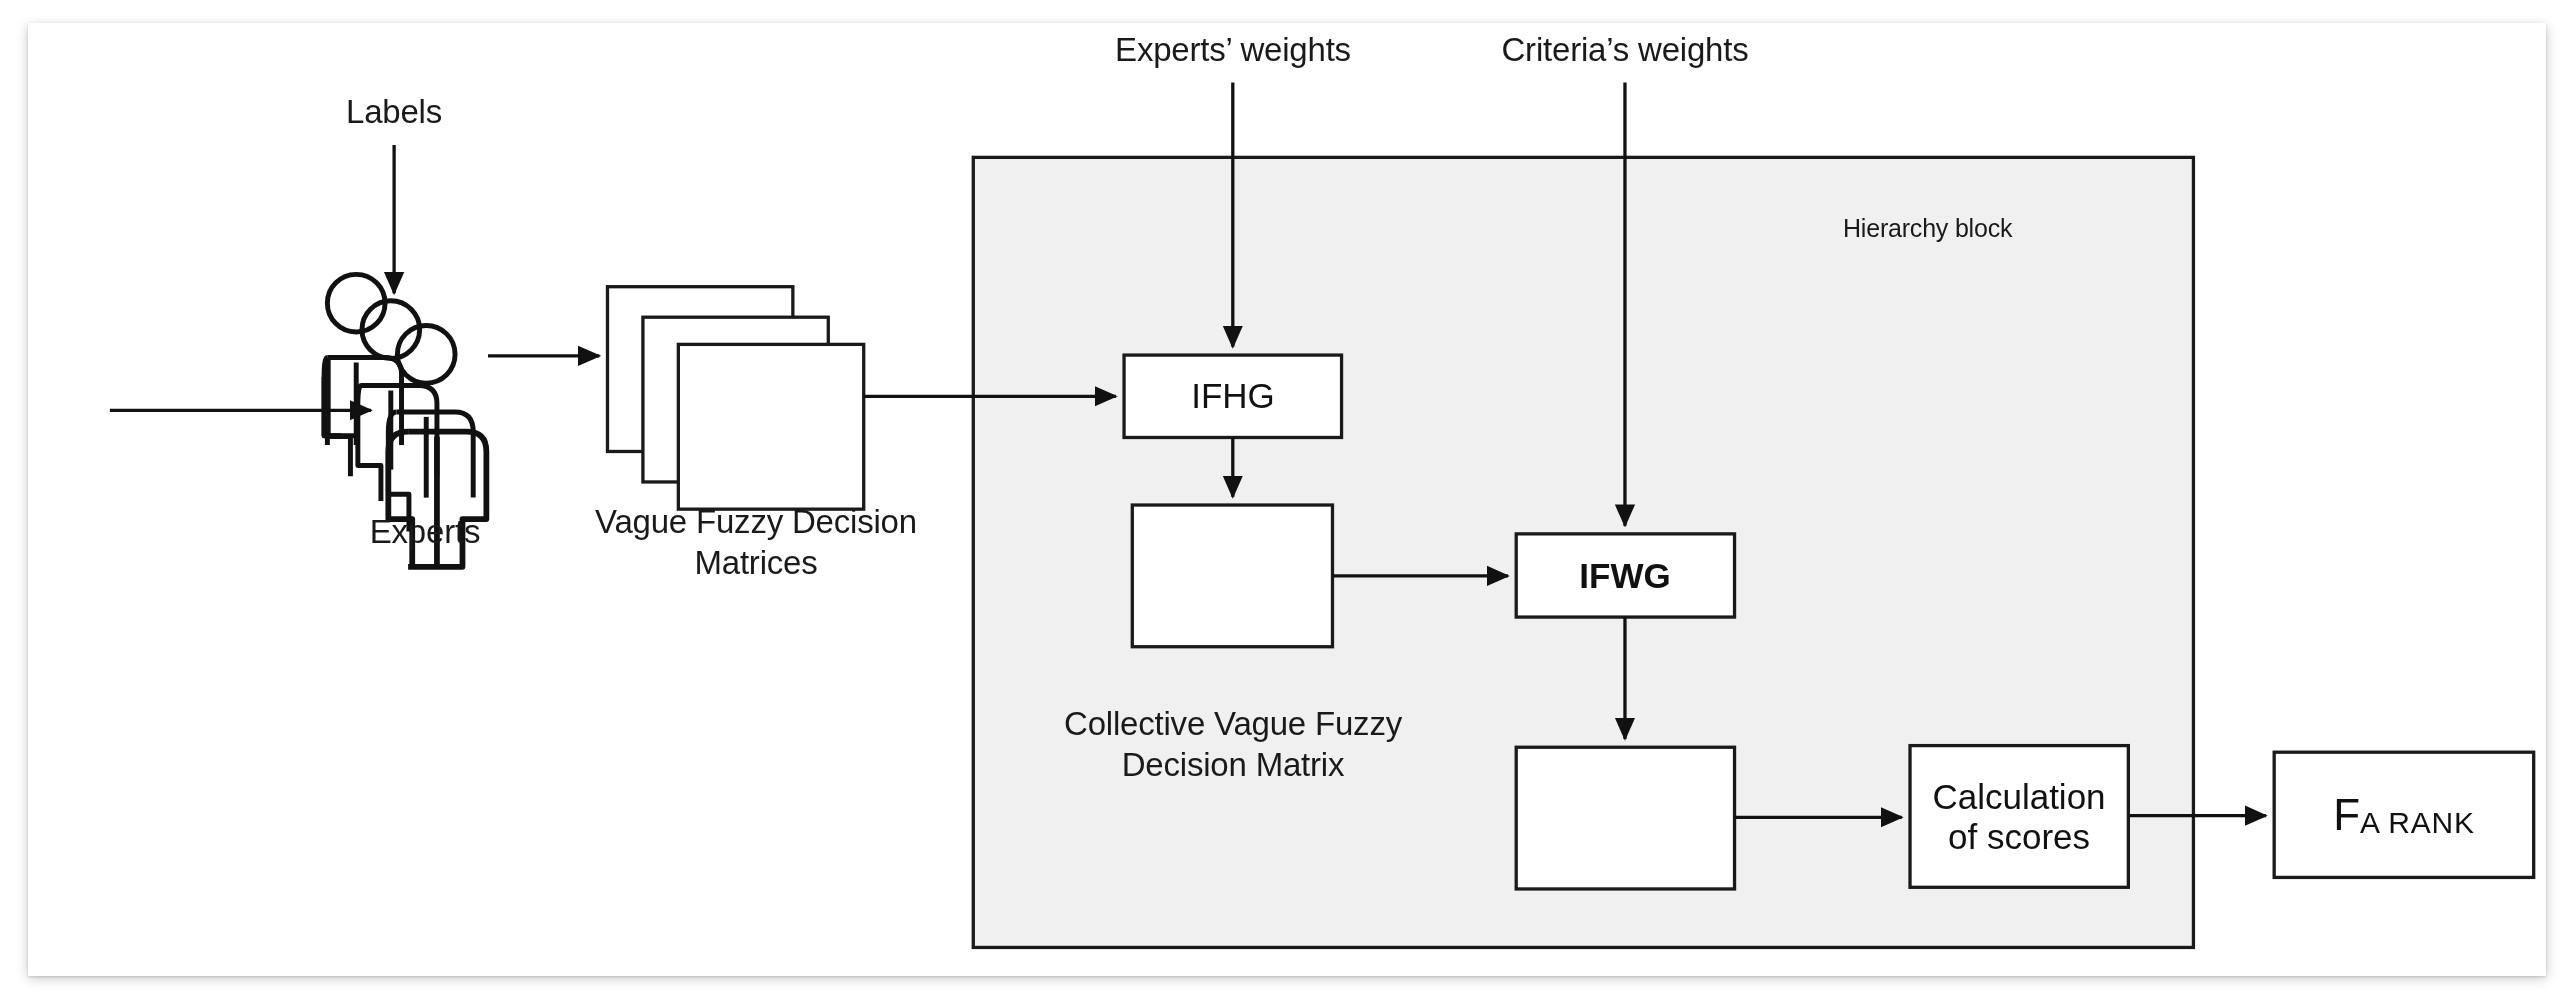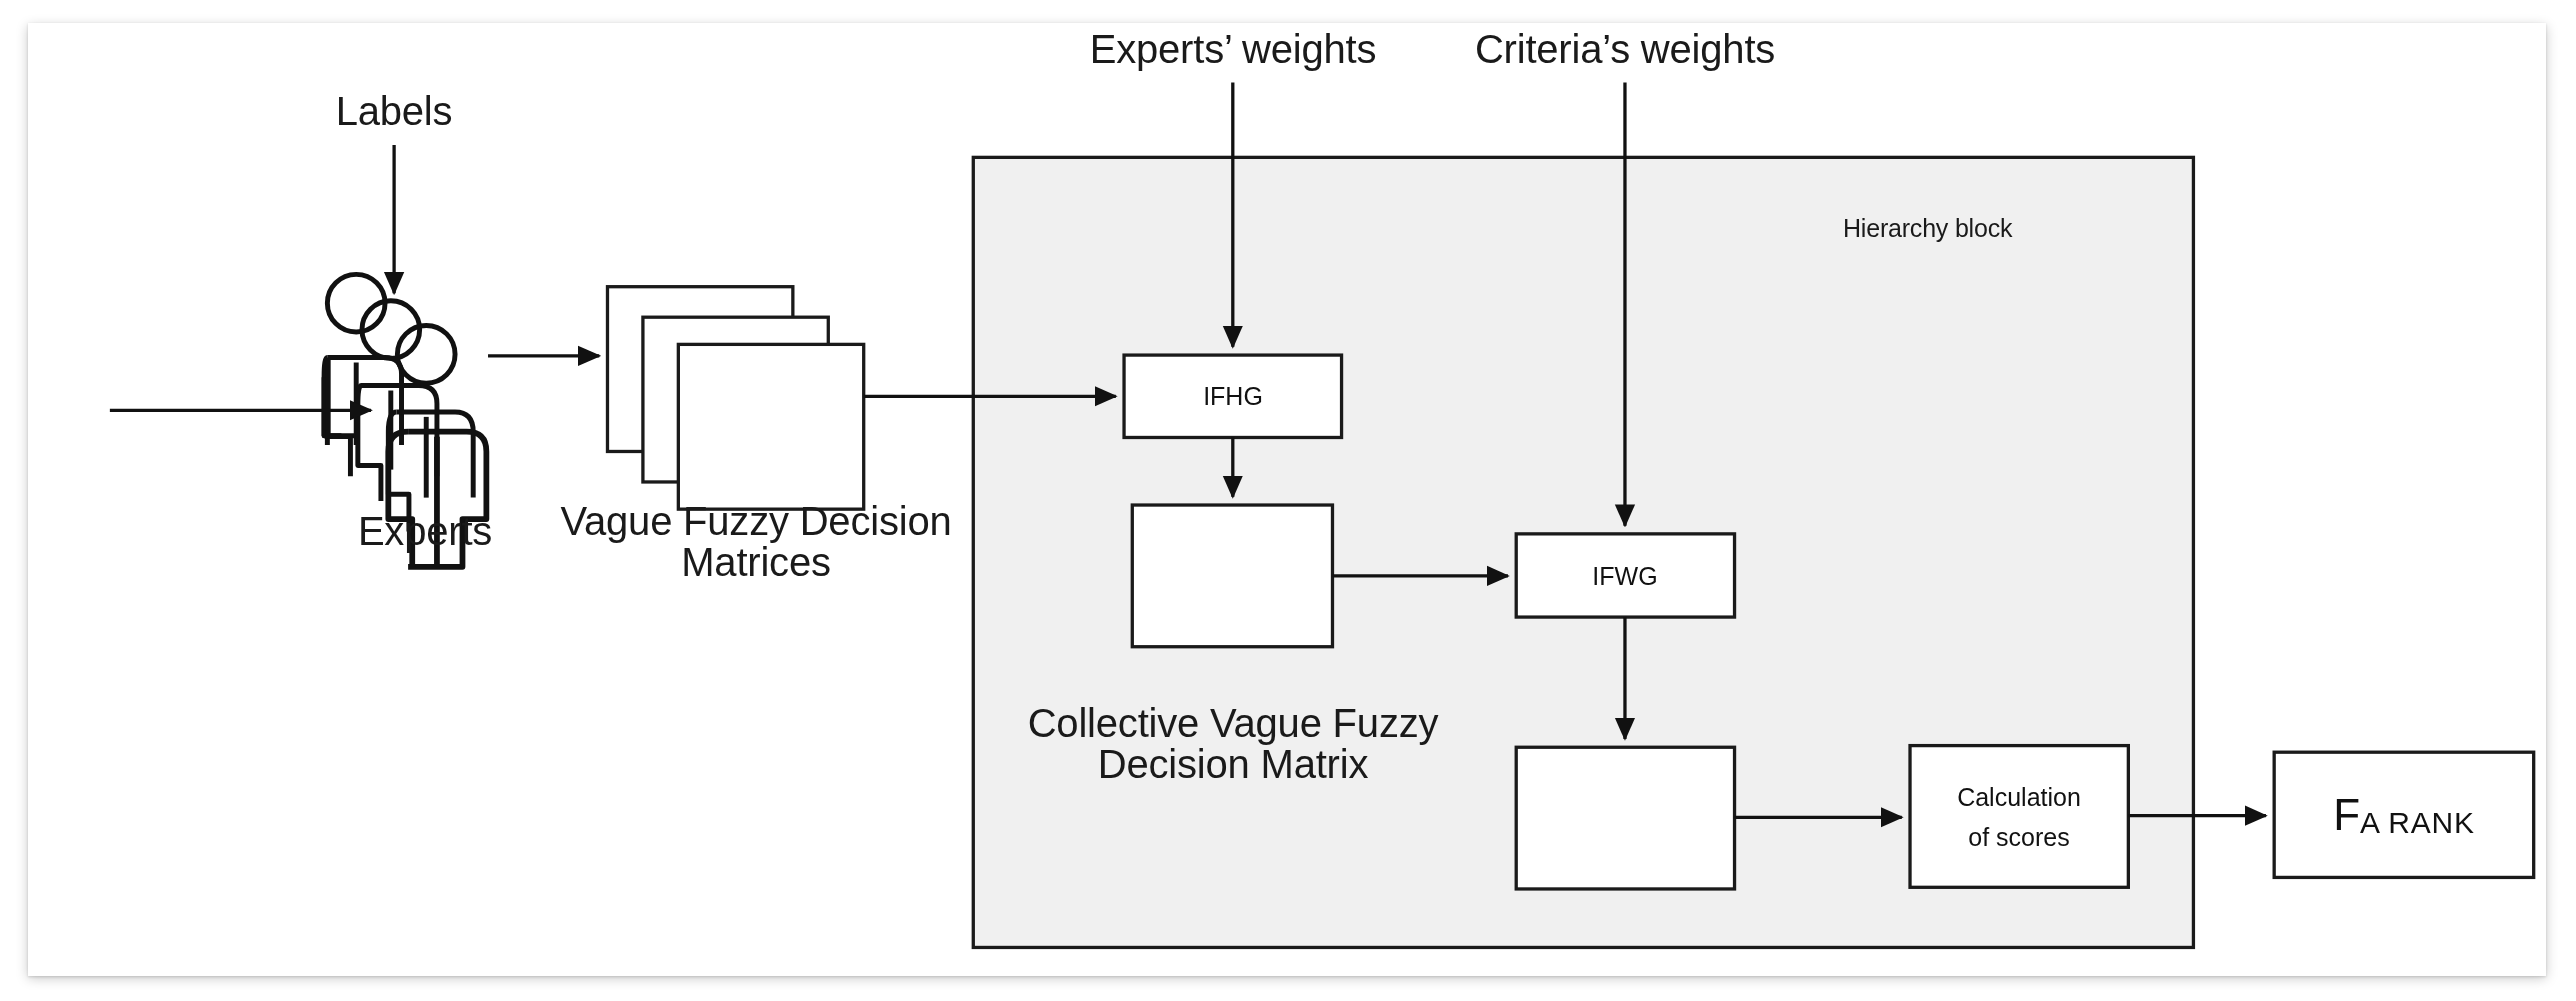--- a/index.html
+++ b/index.html
@@ -28,35 +28,35 @@
   #canvas {
     position: absolute;
     left: 0; top: 0;
     width: 2576px;
     height: 1001px;
   }
   .lbl {
     position: absolute;
     color: #1a1a1a;
     font-family: "Liberation Sans", sans-serif;
-    font-size: 40px;
+    font-size: 33px;
     line-height: 41px;
     white-space: pre;
     letter-spacing: -0.2px;
   }
   .lbl.center { text-align: center; transform: translateX(-50%); }
   .boxtext {
     position: absolute;
     display: flex;
     align-items: center;
     justify-content: center;
     text-align: center;
     color: #111;
     font-family: "Liberation Sans", sans-serif;
-    font-size: 25px;
+    font-size: 35px;
     line-height: 40px;
     pointer-events: none;
   }
   .bold { font-weight: normal; font-size: 25px; }
   .frank { font-size: 44px; }
   .frank sub { font-size: 30px; letter-spacing: 0.8px; vertical-align: baseline; position: relative; top: 8.2px; text-align: right; }
 </style>
 </head>
 <body>
 
@@ -156,21 +156,21 @@
 Matrices</div>
 
   <div class="lbl center" style="left:1233px; top:663px; white-space:pre-line; width:461px; transform:translateX(-50%); text-align:center;margin-top:40px;">Collective Vague Fuzzy
 Decision Matrix</div>
 
 
   <div class="lbl bold" style="left:1843px; top:208px;">Hierarchy block</div>
 
   <div class="boxtext" style="left:1124px; top:355px; width:218px; height:82px;">IFHG</div>
 
-  <div class="boxtext" style="left:1516px; top:534px; width:218px; height:83px;">IFWG</div>
+  <div class="boxtext" style="left:1516px; top:534px; width:218px; height:83px;font-weight:bold;">IFWG</div>
 
   <div class="boxtext" style="left:1910px; top:746px; width:218px; height:142px; white-space:pre-line;">Calculation
 of scores</div>
 
   <div class="boxtext frank" style="left:2274px; top:752px; width:260px; height:125px;">
     <span>F</span>
       <sub>A RANK</sub>
   </div>
 
 </div>

